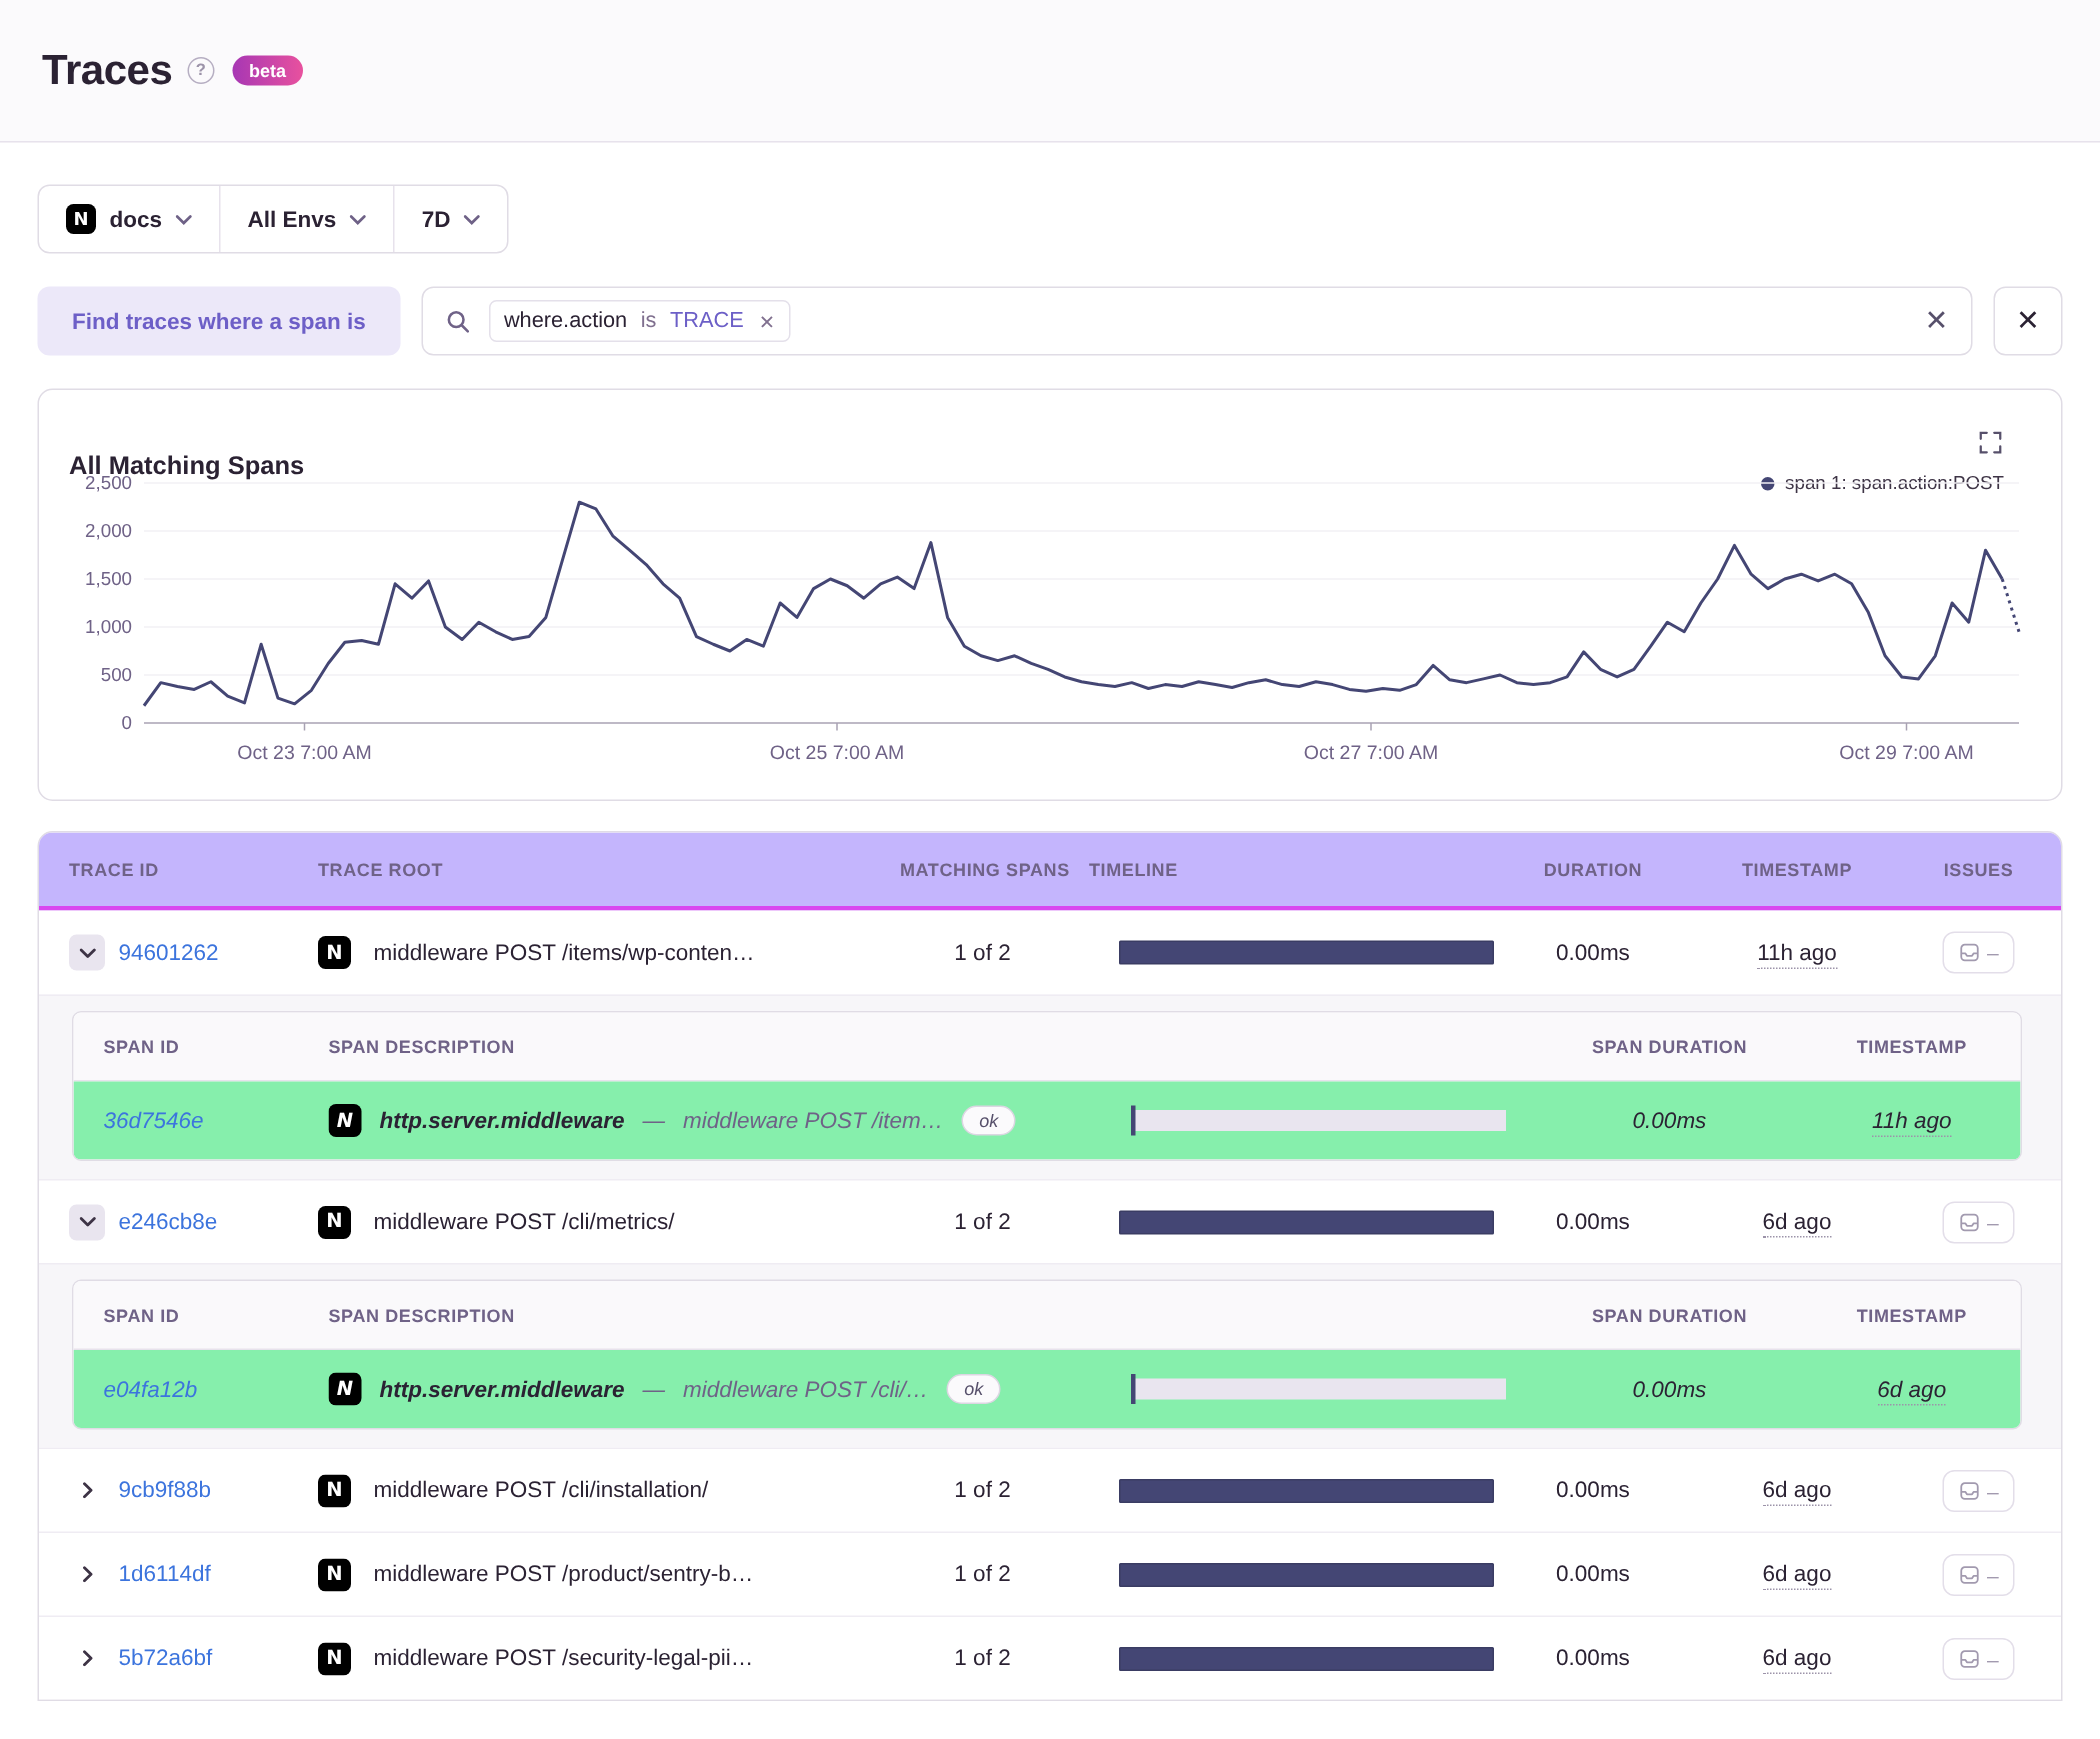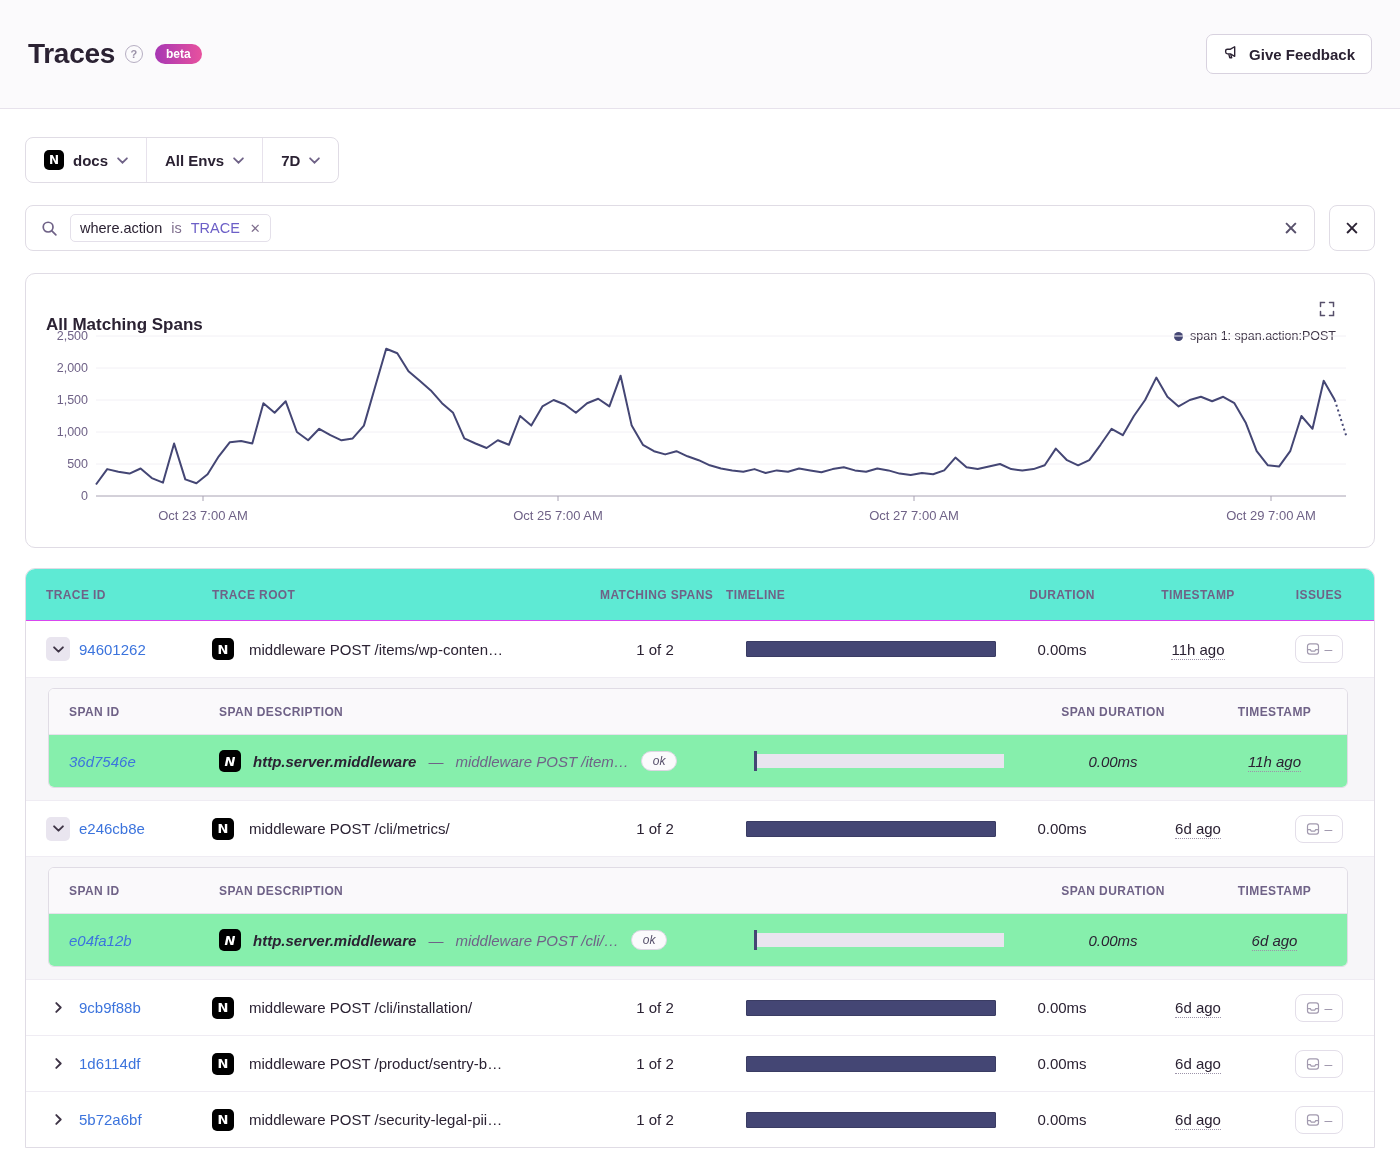--- a/index.html
+++ b/index.html
@@ -4,21 +4,21 @@
 <style>
   * { box-sizing: border-box; }
   html,body { margin:0; padding:0; }
   body {
     width:1400px; height:1159px; overflow:hidden;
     background:#ffffff; color:#2B2233;
     font-family:"Liberation Sans","DejaVu Sans",sans-serif;
     font-size:15px;
   }
   .page-header {
-    height:109px; background:#FBFAFC; border-bottom:1px solid #E7E2EC;
+    height:95px; background:#FBFAFC; border-bottom:1px solid #E7E2EC;
     display:flex; align-items:center; padding:0 28px;
   }
   .page-title { font-size:28px; font-weight:700; color:#2B2233; margin:0 10px 0 0; letter-spacing:-0.3px; }
   .help-icon {
     width:18px; height:18px; border:1.5px solid #B6AEC2; border-radius:50%;
     color:#9C93A9; font-size:11px; font-weight:700; display:inline-flex;
     align-items:center; justify-content:center; margin-right:12px;
   }
   .beta-badge {
     background:linear-gradient(90deg,#A737B4,#E8519E);
@@ -91,21 +91,21 @@
 
   
   .table-panel {
     margin-top:20px; border:1px solid #E0DCE5; border-radius:10px 10px 0 0;
     background:#fff; overflow:hidden;
   }
   .t-grid {
     display:grid; grid-template-columns:150px 1fr 110px 270px 100px 140px 70px;
     column-gap:16px; align-items:center; padding:0 20px;
   }
-  .t-head { height:52px; background:#5eead4; border-bottom:1px solid #d946ef; }
+  .t-head { height:52px; background:#c4b5fd; border-bottom:3px solid #d946ef; }
   .hcell { font-size:12px; font-weight:700; letter-spacing:0.4px; color:#6F6287; white-space:nowrap; }
   .right { text-align:center; }
   .t-row { height:56px; background:#fff; }
   .t-row + .t-row, .band + .t-row { border-top:1px solid #EFECF3; }
   .c-id { display:flex; align-items:center; gap:9px; }
   .chev {
     width:24px; height:24px; border-radius:5px; display:inline-flex; align-items:center;
     justify-content:center; color:#3E3446; cursor:pointer; flex:none;
   }
   .chev.open { background:#E9E5EF; }
@@ -148,29 +148,20 @@
   .stick { position:absolute; left:0; top:-3px; width:3px; height:20px; background:#444674; }
 </style>
 </head>
 <body>
 
 <div class="page-header">
   <h1 class="page-title">Traces</h1>
   <span class="help-icon">?</span>
   <span class="beta-badge">beta</span>
   <div class="spacer"></div>
-  <button class="feedback-btn">
-    <span class="icn">
-      <svg width="17" height="17" viewBox="0 0 16 16" fill="none" stroke="#2B2233" stroke-width="1.3" stroke-linejoin="round">
-        <path d="M11 2.6v9l-4-2.3H4.2A1.7 1.7 0 0 1 2.5 7.6v-1A1.7 1.7 0 0 1 4.2 4.9H7L11 2.6z"></path>
-        <path d="M5.4 9.5l1 3.4h1.8l-1-3.4"></path>
-      </svg>
-    </span>
-    <span>Give Feedback</span>
-  </button>
 </div>
 
 <div class="content">
 
   
   <div class="filter-bar">
     <div class="filter-seg">
       <span class="nlogo" style="width:20px;height:20px;font-size:12px;">N</span>
       <span>docs</span>
       <span class="chev-down">
@@ -192,20 +183,21 @@
       <span class="chev-down">
         <svg width="11" height="7" viewBox="0 0 10 6" fill="none" stroke="currentColor" stroke-width="1.6" stroke-linecap="round">
             <path d="M1 1l4 4 4-4"></path>
           </svg>
       </span>
     </div>
   </div>
 
   
   <div class="span-filter-row">
+    <div class="find-label">Find traces where a span is</div>
     <div class="search-bar">
       <span class="search-icon">
         <svg width="17" height="17" viewBox="0 0 16 16" fill="none" stroke="currentColor" stroke-width="1.6" stroke-linecap="round">
           <circle cx="6.7" cy="6.7" r="4.6"></circle>
             <path d="M10.2 10.2L14 14"></path>
         </svg>
       </span>
       <span class="filter-token">
         <span class="token-key">where.action</span>
         <span class="token-op">is</span>

